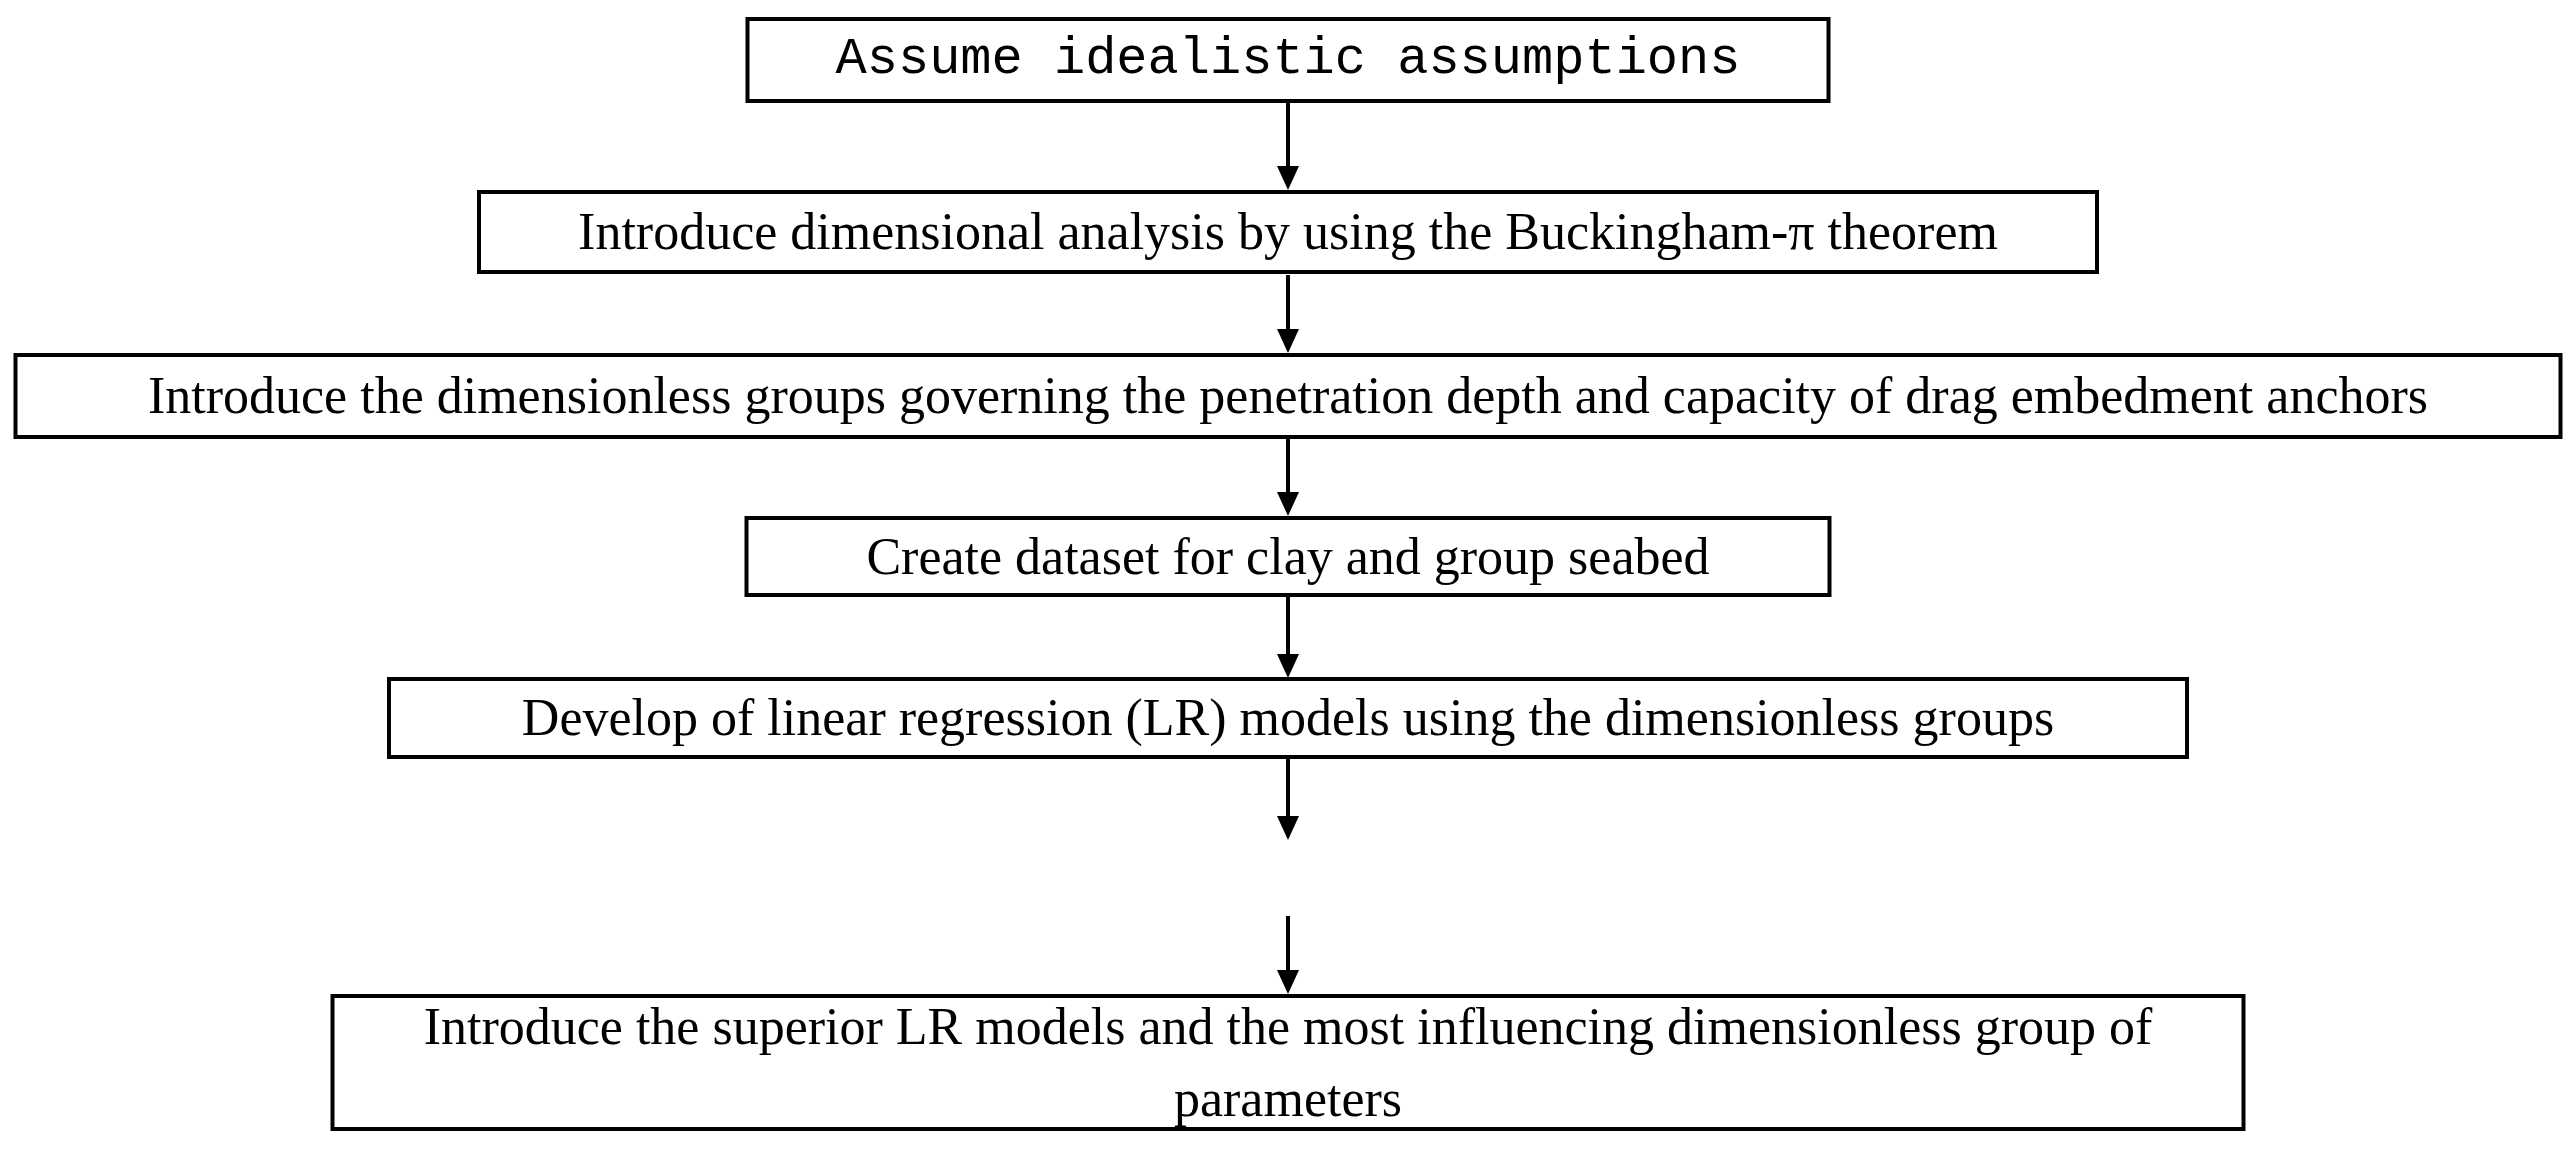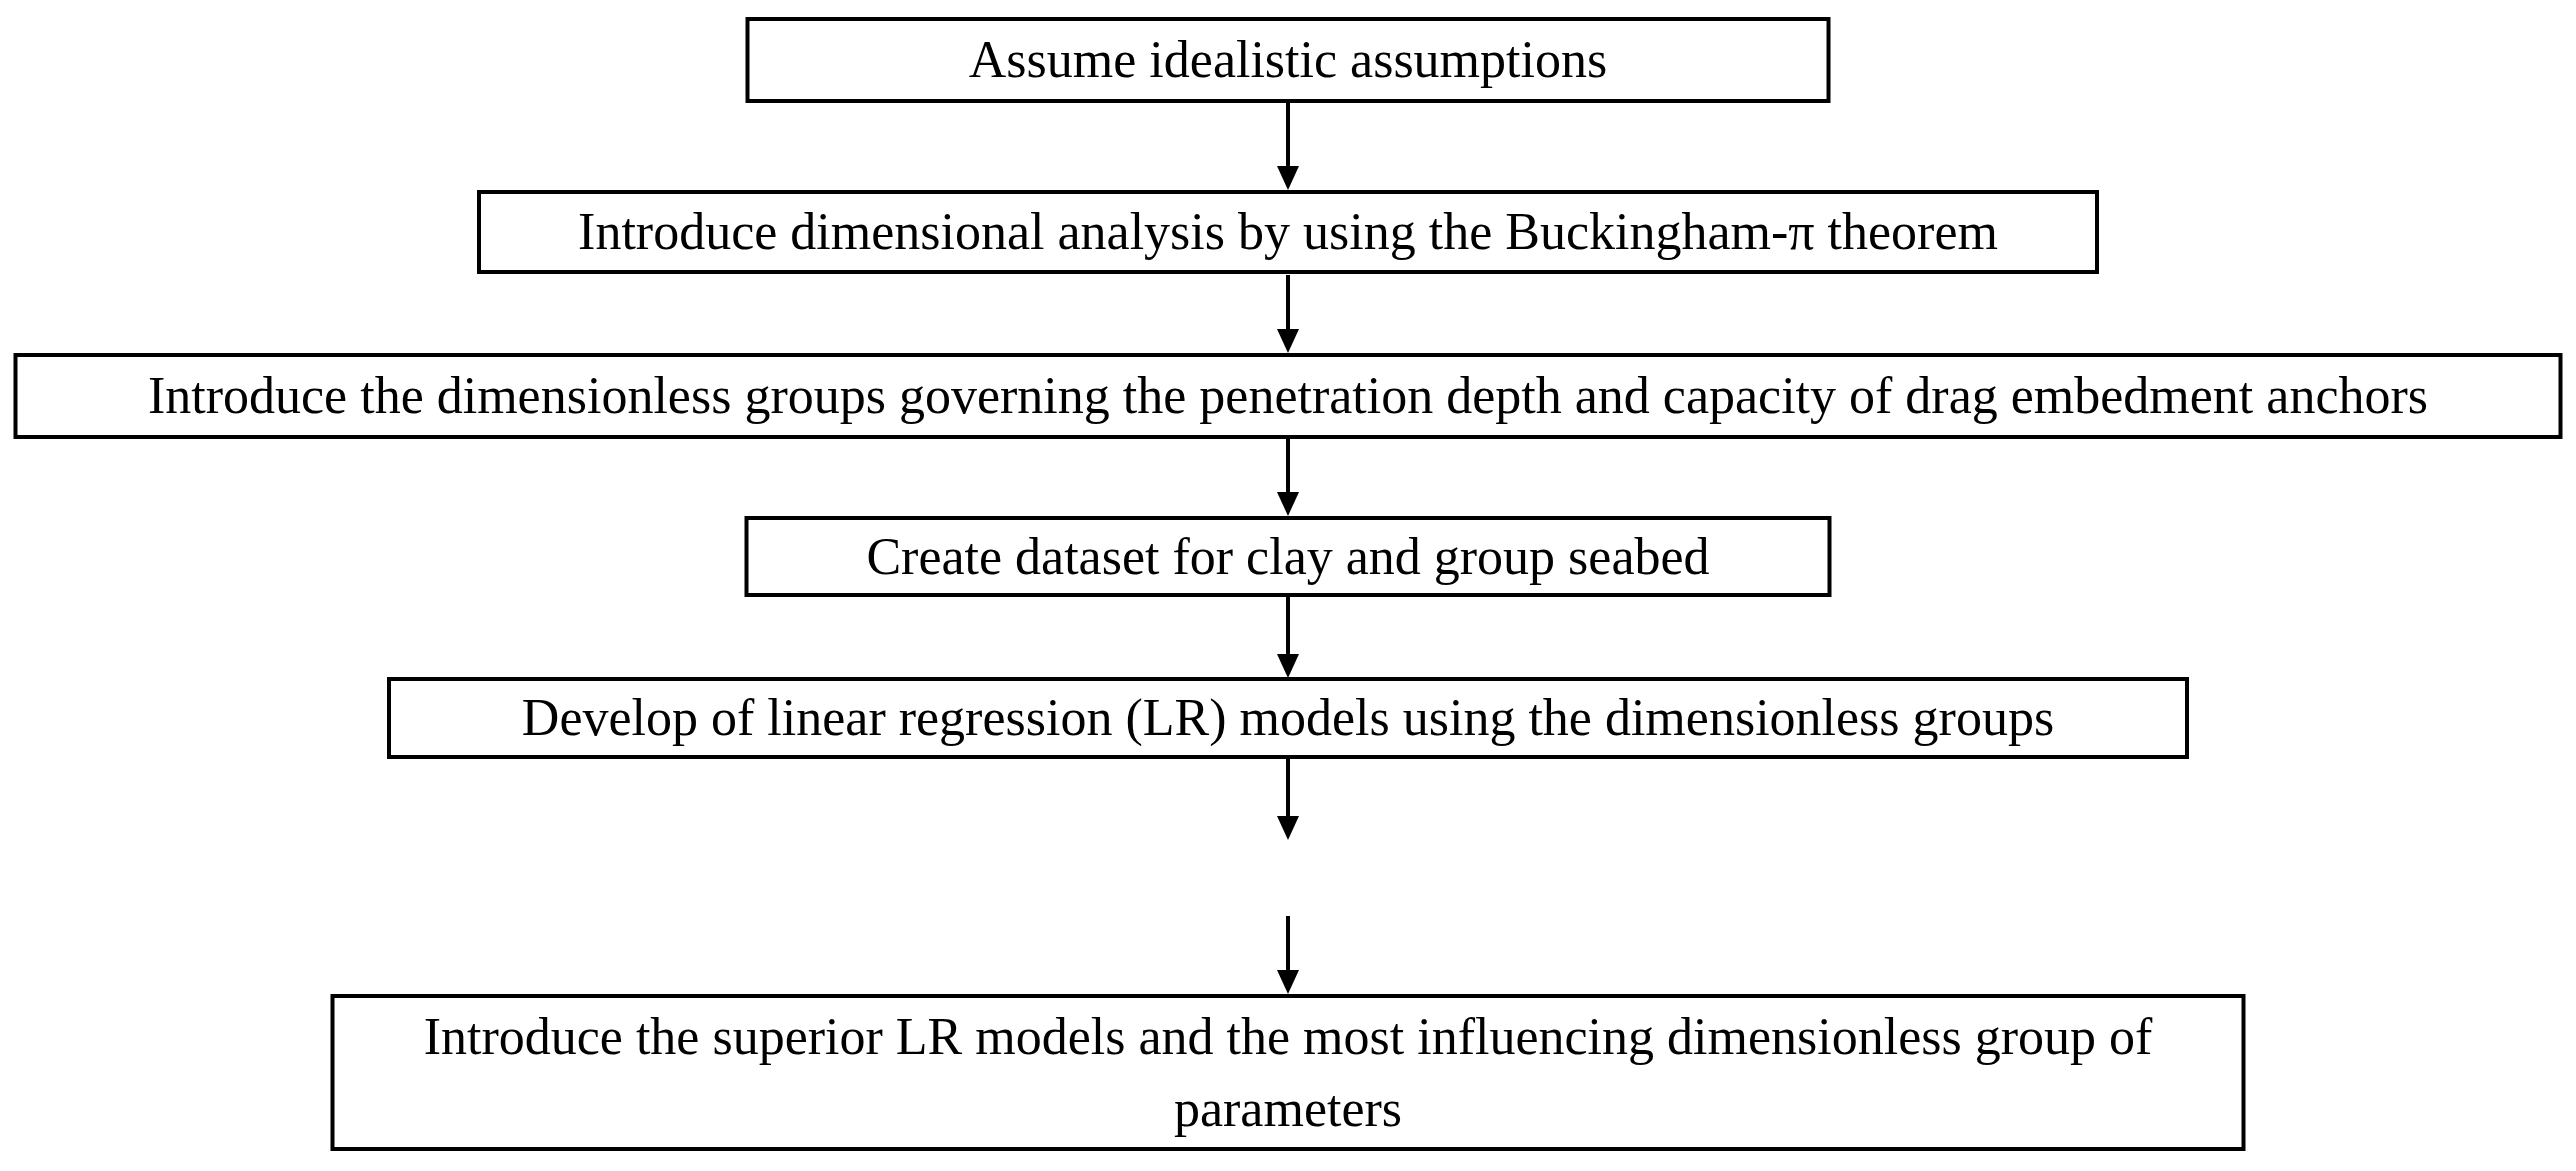--- a/index.html
+++ b/index.html
@@ -52,36 +52,36 @@
     height: 0;
     border-left: 11.5px solid transparent;
     border-right: 11.5px solid transparent;
     border-top: 24.4px solid var(--line, #000000);
   }
 </style>
 </head>
 <body>
 
 <div id="canvas" style="--line: #000000; --fill: #ffffff; --text: #000000;">
-    <div class="step" style="top: 16.5px; width: 1085px; height: 86px; padding: 0px 6px;">
+    <div class="step" style="top: 16.5px; width: 1085px; height: 86px; padding: 0px 6px; font-family: Liberation Mono, monospace;">
       <span class="label">Assume idealistic assumptions</span>
     </div>
     <div class="step" style="top: 190px; width: 1622px; height: 84px; padding: 0px 17px;">
       <span class="label">Introduce dimensional analysis by using the Buckingham-π theorem</span>
     </div>
     <div class="step" style="top: 353px; width: 2549px; height: 86px; padding: 0px 17px; justify-content: center;">
       <span class="label">Introduce the dimensionless groups governing the penetration depth and capacity of drag embedment anchors</span>
     </div>
     <div class="step" style="top: 516px; width: 1087px; height: 81px; padding: 0px 17px;">
       <span class="label">Create dataset for clay and group seabed</span>
     </div>
     <div class="step" style="top: 677px; width: 1802px; height: 82px; padding: 0px 17px;">
       <span class="label">Develop of linear regression (LR) models using the dimensionless groups</span>
     </div>
-    <div class="step" style="top: 994px; width: 1915px; height: 157px; padding: 0px 17px;">
+    <div class="step" style="top: 994px; width: 1915px; height: 137px; padding: 0px 17px;">
       <span class="label">Introduce the superior LR models and the most influencing dimensionless group of parameters</span>
     </div>
     <div class="arrow" style="top: 102px; height: 88px;">
       <div class="stem"></div>
       <div class="head"></div>
     </div>
     <div class="arrow" style="top: 275px; height: 78px;">
       <div class="stem"></div>
       <div class="head"></div>
     </div>

